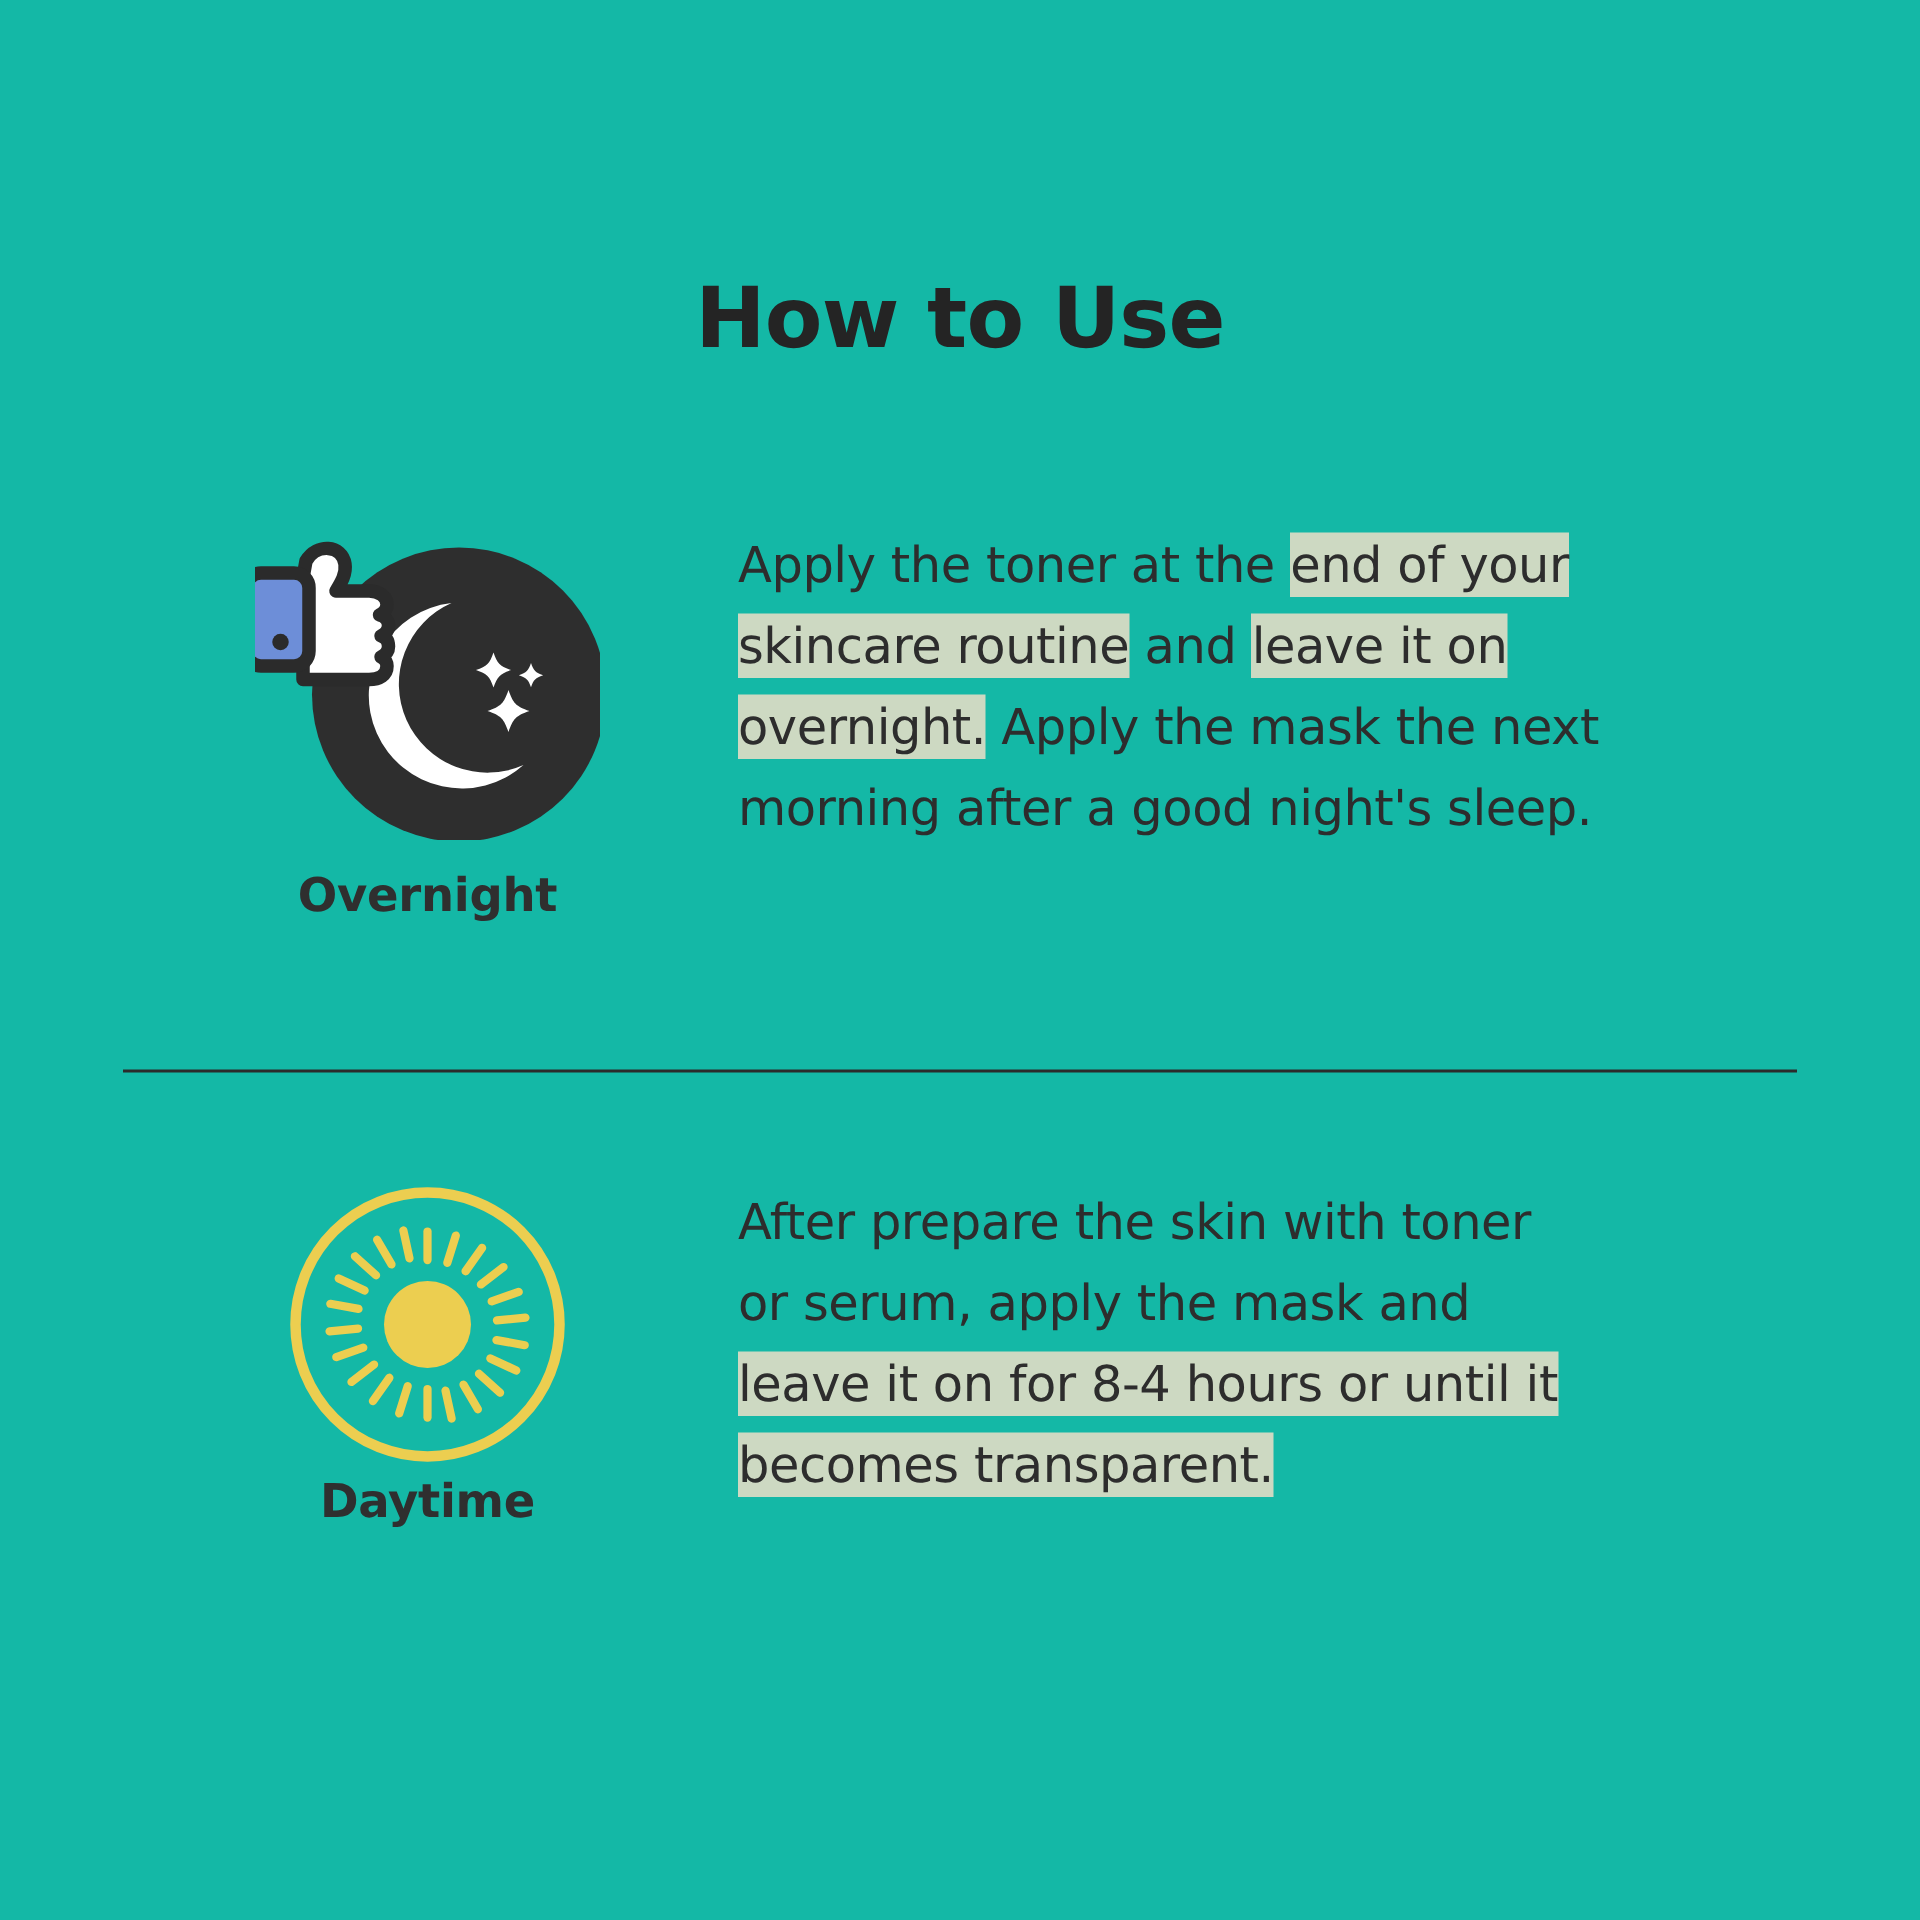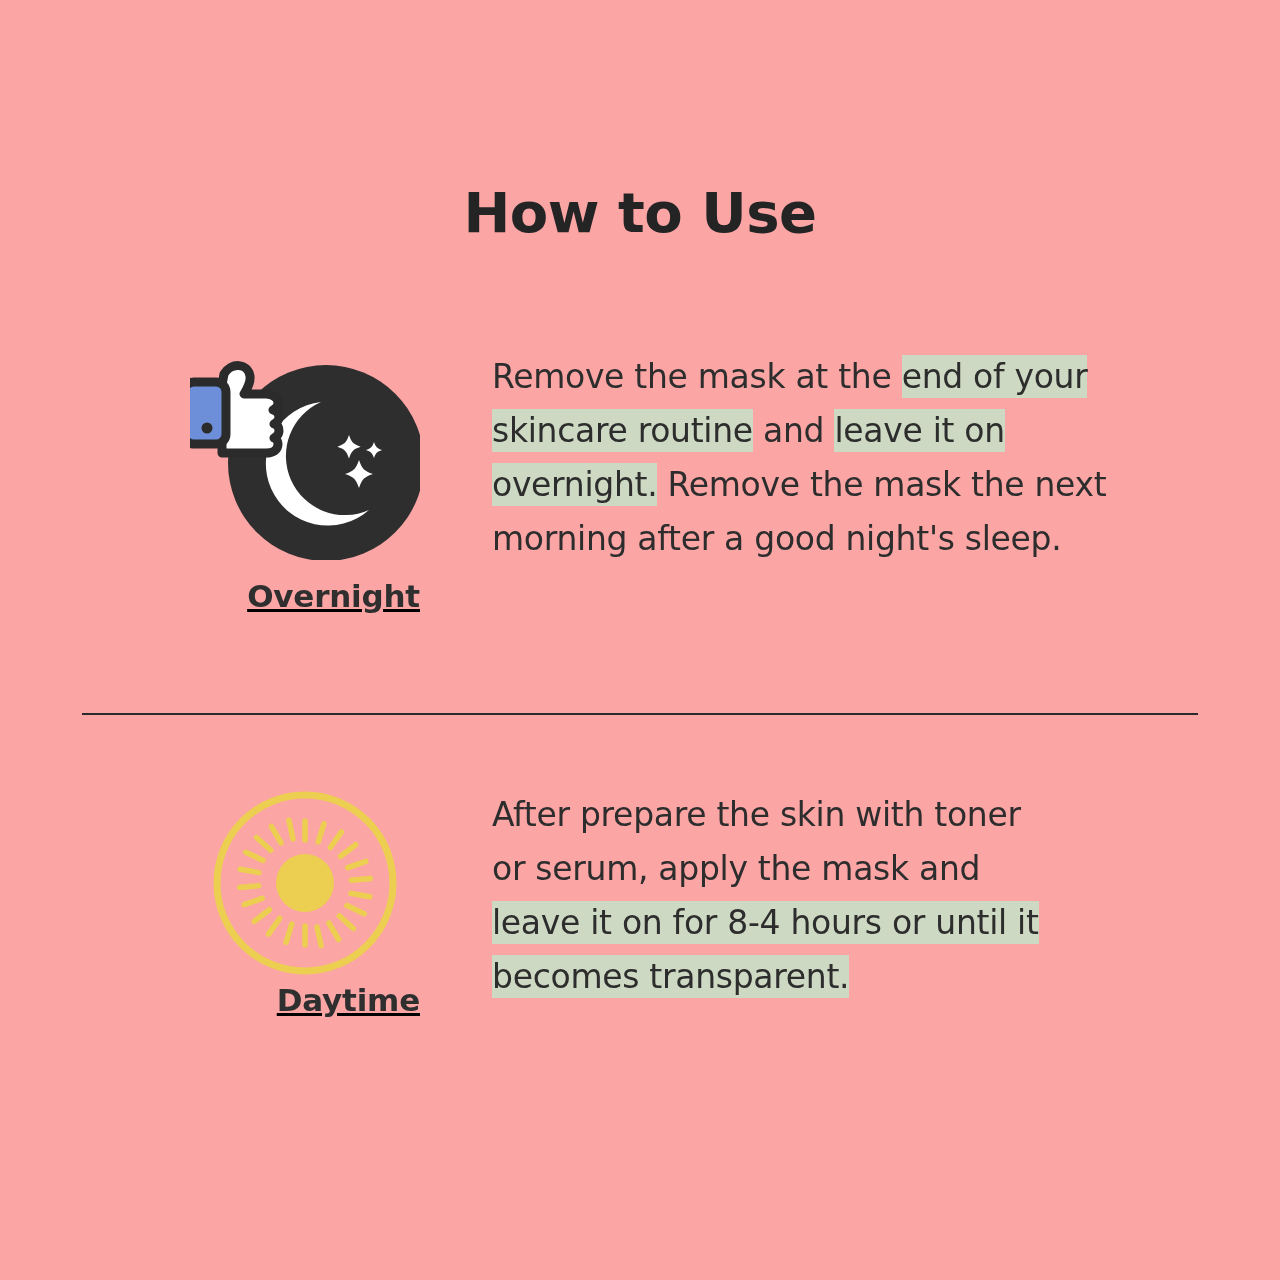--- a/index.html
+++ b/index.html
@@ -12,21 +12,21 @@
     height: 1280px;
     font-family: "Liberation Sans", sans-serif;
     -webkit-font-smoothing: antialiased;
     overflow: hidden;
   }
 
   .page {
     position: relative;
     width: 1280px;
     height: 1280px;
-    background: #fca5a5;
+    background: #14b8a6;
   }
 
   
   .page-title {
     position: absolute;
     top: 182px;
     left: 0;
     width: 1280px;
     text-align: center;
     font-family: "DejaVu Sans", sans-serif;
@@ -44,22 +44,21 @@
     width: 1280px;
   }
   .section-overnight { top: 350px; }
   .section-daytime   { top: 788px; }
 
   .icon-col {
     position: absolute;
     left: 150px;
     top: 0;
     width: 270px;
-    text-align: right;
-    text-decoration: underline;
+    text-align: center;
   }
 
   .icon-label {
     font-family: "DejaVu Sans", sans-serif;
     font-size: 31px;
     font-weight: 700;
     color: #2f2f2f;
     letter-spacing: -0.2px;
   }
   .icon-label-overnight { margin-top: 14px; }
@@ -139,21 +138,21 @@
             <rect x="-6" y="32" width="42" height="62" rx="10" ry="10" fill="#6d8ed8" stroke="#2b2b2b" stroke-width="9"></rect>
             <circle cx="17" cy="78" r="5.5" fill="#2b2b2b"></circle>
           </g>
         </svg>
       </span>
 
       <div class="icon-label icon-label-overnight">Overnight</div>
     </div>
 
     <div class="text-col">
-      <span>Remove the mask at the </span><span class="hl">end of your skincare routine</span><span> and </span><span class="hl">leave it on overnight.</span><span> Remove the mask the next morning after a good night's sleep.</span>
+      <span>Apply the toner at the </span><span class="hl">end of your skincare routine</span><span> and </span><span class="hl">leave it on overnight.</span><span> Apply the mask the next morning after a good night's sleep.</span>
     </div>
   </div>
 
   <div class="divider"></div>
 
   <div class="section section-daytime">
 
     <div class="icon-col">
 
       <span class="svg-icon">

